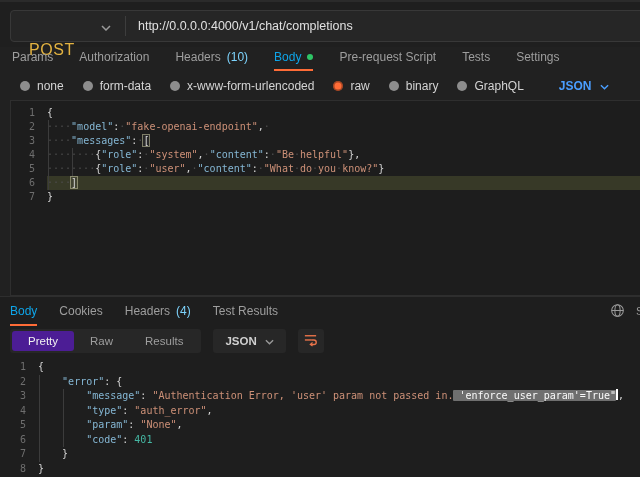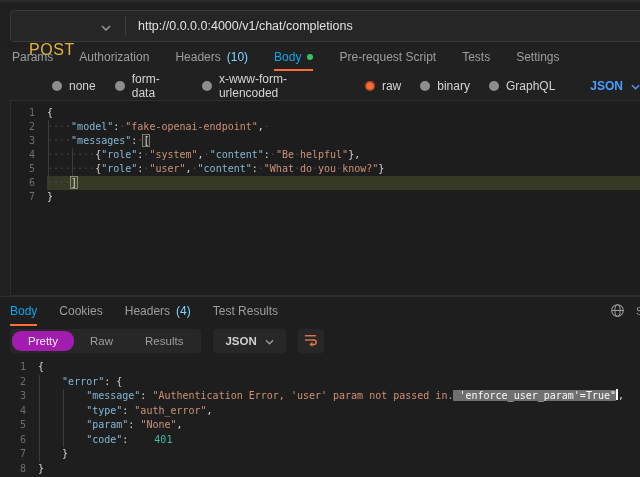--- a/index.html
+++ b/index.html
@@ -20,21 +20,21 @@
   .req-tabs{position:absolute;top:45px;left:0;right:0;height:26px;display:flex;gap:26px;
             padding-left:12px;align-items:stretch;}
   .tab{display:flex;align-items:center;gap:6px;font-size:12px;color:#9e9e9e;
        border-bottom:2px solid transparent;cursor:pointer;}
   .tab.active{color:#0ea5e9;border-bottom-color:#ff6c37;}
   .tab .count{color:#7dd3fc;}
   .tab .dot{width:6px;height:6px;border-radius:50%;background:#2ec566;}
 
   
   .body-type-row{position:absolute;top:71px;left:0;right:0;height:29px;display:flex;
-                 align-items:center;gap:19px;padding-left:20px;margin-left:32px;}
+                 align-items:center;gap:19px;padding-left:20px;}
   .radio-item{display:flex;align-items:center;gap:7px;font-size:12px;color:#d4d4d4;cursor:pointer;}
   .radio{width:10px;height:10px;border-radius:50%;background:#8d8d8d;flex:0 0 auto;}
   .radio.selected{background:#ff6c37;box-shadow:inset 0 0 0 1.5px rgba(0,0,0,.35);}
   .lang-select{display:flex;align-items:center;gap:8px;margin-left:16px;color:#4a9eff;
                font-size:12px;font-weight:bold;cursor:pointer;}
   .chev{display:inline-block;}
 
   
   .editor{display:flex;box-sizing:border-box;font-size:10px;}
   .request-editor{position:absolute;top:100px;left:10px;right:0;height:196px;background:#1d1d1d;
@@ -42,41 +42,41 @@
   .response-editor{position:absolute;top:356px;left:0;right:0;height:121px;background:#1e1e1e;padding-top:4px;}
   .gutter{text-align:right;color:#6e6e6e;font-family:"DejaVu Sans Mono",monospace;flex:0 0 auto;}
   .request-editor .gutter{width:24px;}
   .response-editor .gutter{width:26px;}
   .code{position:relative;flex:1;margin-left:12px;font-family:"DejaVu Sans Mono",monospace;}
   .ln,.code-line{height:14px;line-height:14px;white-space:pre;}
   .response-editor .ln,.response-editor .code-line{height:14.5px;line-height:14.5px;}
   .code-line.hl{background:#373927;}
   .tk.key{color:#85b7d4;}
   .tk.str{color:#ce9178;}
-  .tk.num{color:#45b8a4;margin-left:20px;}
+  .tk.num{color:#45b8a4;}
   .tk.pun{color:#d4d4d4;}
   .tk.ws{color:#4d4d4d;}
   .tk.sp{color:#d4d4d4;}
   .tk.sel{background:#6f6f6f;color:#fbfbfb;border-radius:1px;}
   .tk.brk{color:#d8d8d8;outline:1px solid rgba(205,205,165,.55);background:rgba(255,255,255,.05);}
   .tk.cur{display:inline-block;width:2px;height:11px;background:#ffffff;vertical-align:-1px;}
   .guide{position:absolute;width:1px;background:#3c3c3c;}
 
   
   .res-tabs{position:absolute;top:296px;left:0;right:0;height:30px;background:#1e1e1e;
             border-top:1px solid #2e2e2e;display:flex;gap:22px;padding-left:10px;align-items:stretch;box-sizing:border-box;}
   .res-right-icons{position:absolute;top:303px;left:610px;display:flex;align-items:center;gap:10px;color:#9a9a9a;}
   .clipped-text{position:absolute;top:305px;left:636px;width:4px;overflow:hidden;font-size:11px;color:#9a9a9a;}
 
   .res-toolbar{position:absolute;top:326px;left:0;right:0;height:30px;background:#1e1e1e;
                display:flex;align-items:center;gap:12px;padding-left:10px;}
   .segmented{display:flex;background:#272727;border-radius:3px;height:24px;align-items:center;padding:0 2px;}
   .seg-item{font-size:11.5px;color:#9e9e9e;padding:0 16px;height:20px;display:flex;align-items:center;
             border-radius:3px;cursor:pointer;}
-  .seg-item.selected{background:#a21caf;color:#f2f2f2;border-radius:9px;}
+  .seg-item.selected{background:#4c1d95;color:#f2f2f2;}
   .res-lang{display:flex;align-items:center;gap:8px;background:#272727;border-radius:3px;height:24px;
             padding:0 12px;font-size:11.5px;color:#d0d0d0;font-weight:bold;cursor:pointer;}
   .icon-btn{width:26px;height:24px;background:#272727;border-radius:3px;display:flex;
             align-items:center;justify-content:center;cursor:pointer;}
 </style>
 </head>
 <body>
 
 <div class="app">
 

